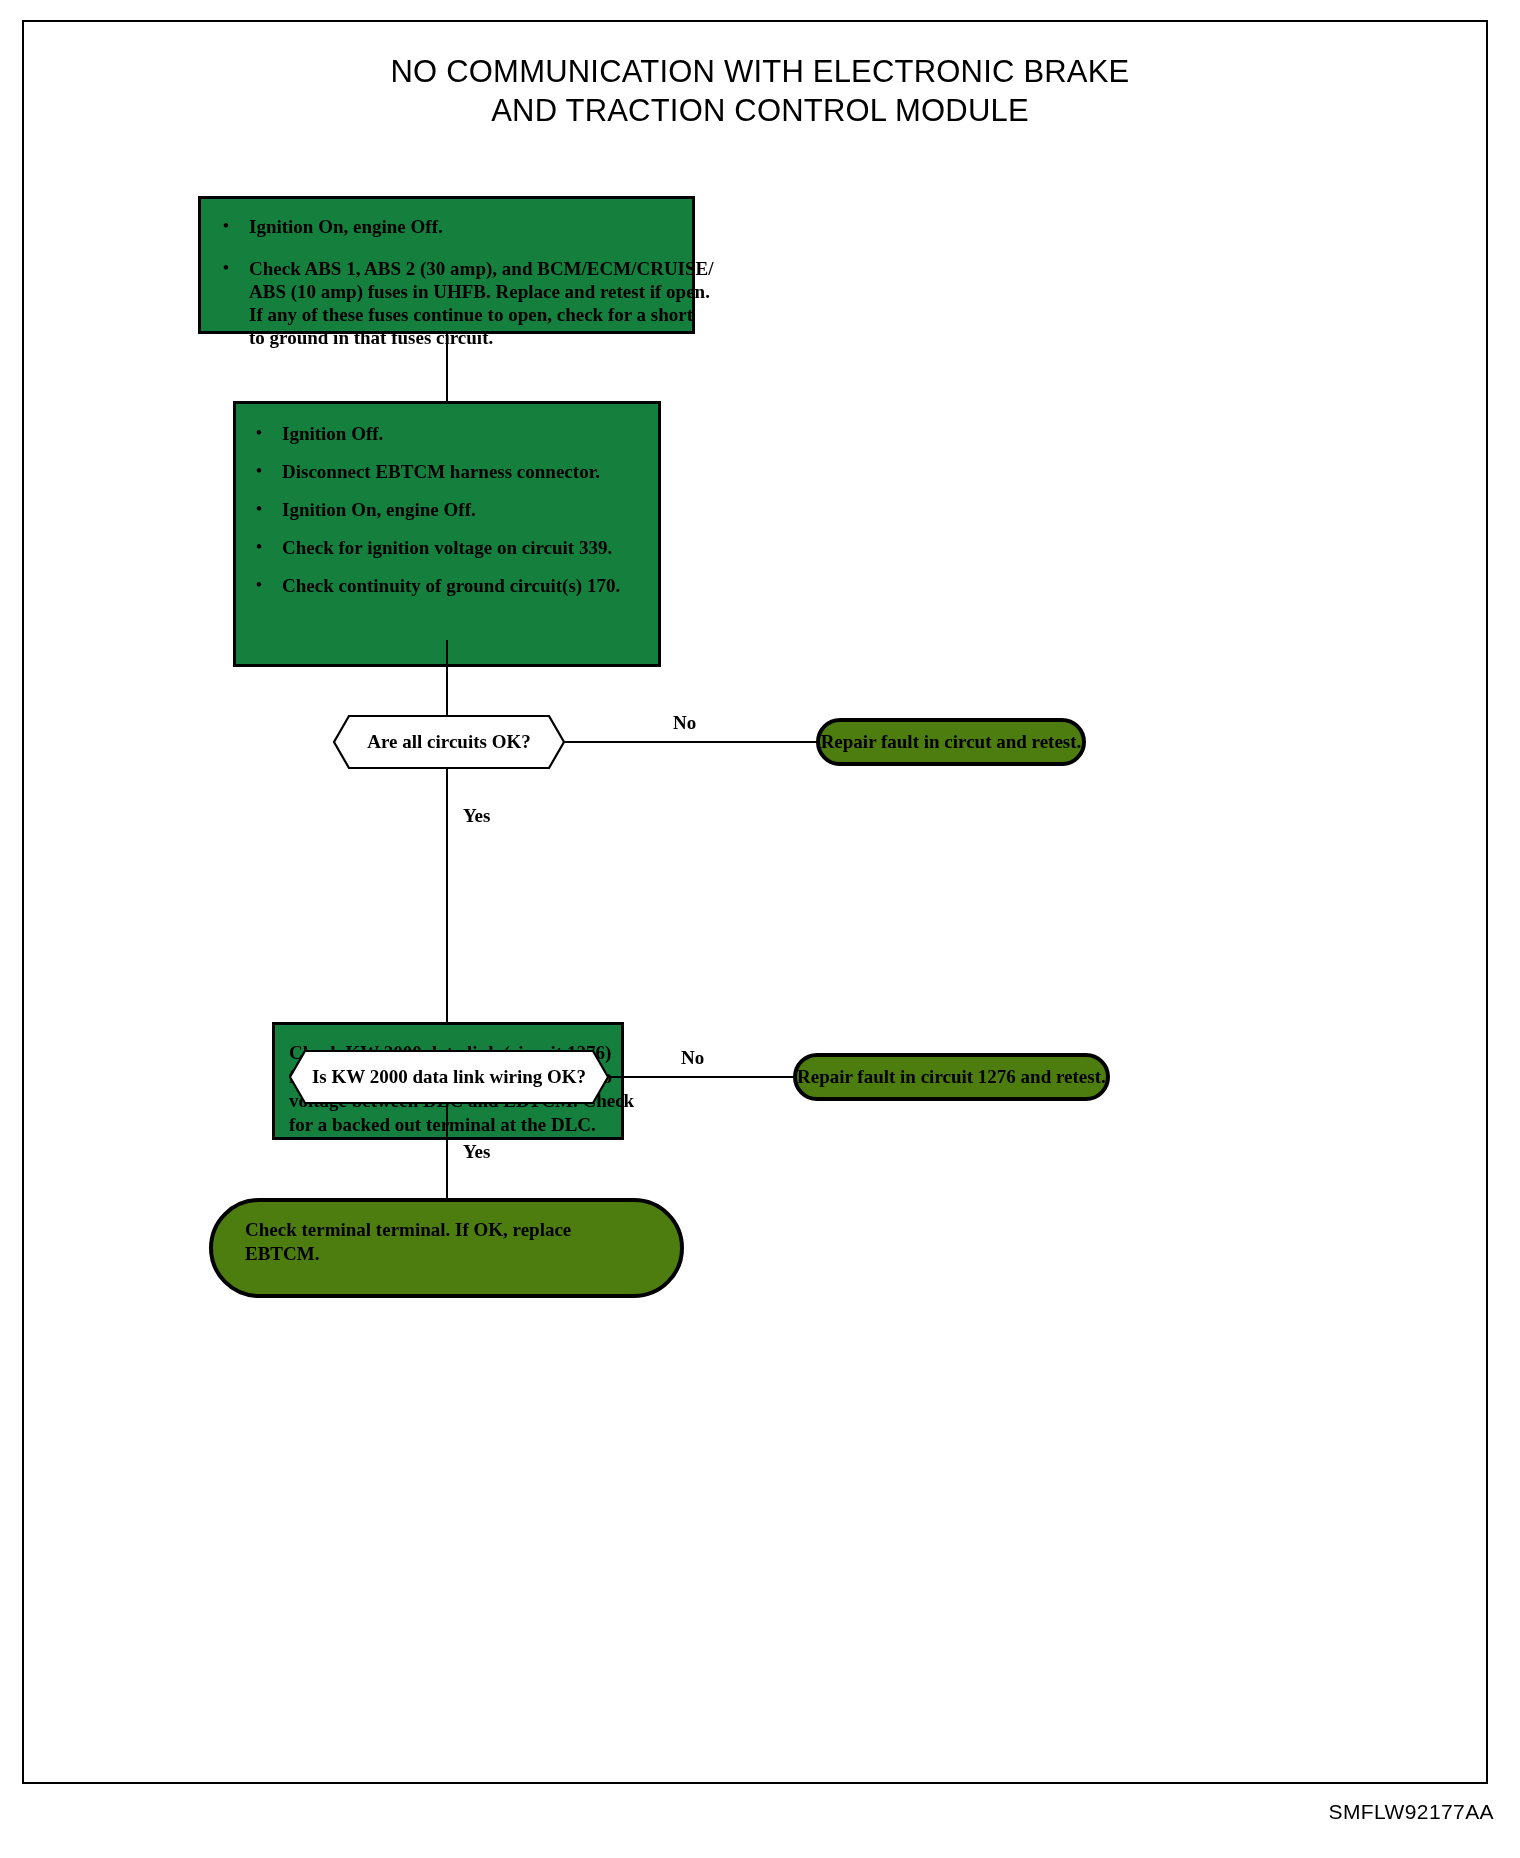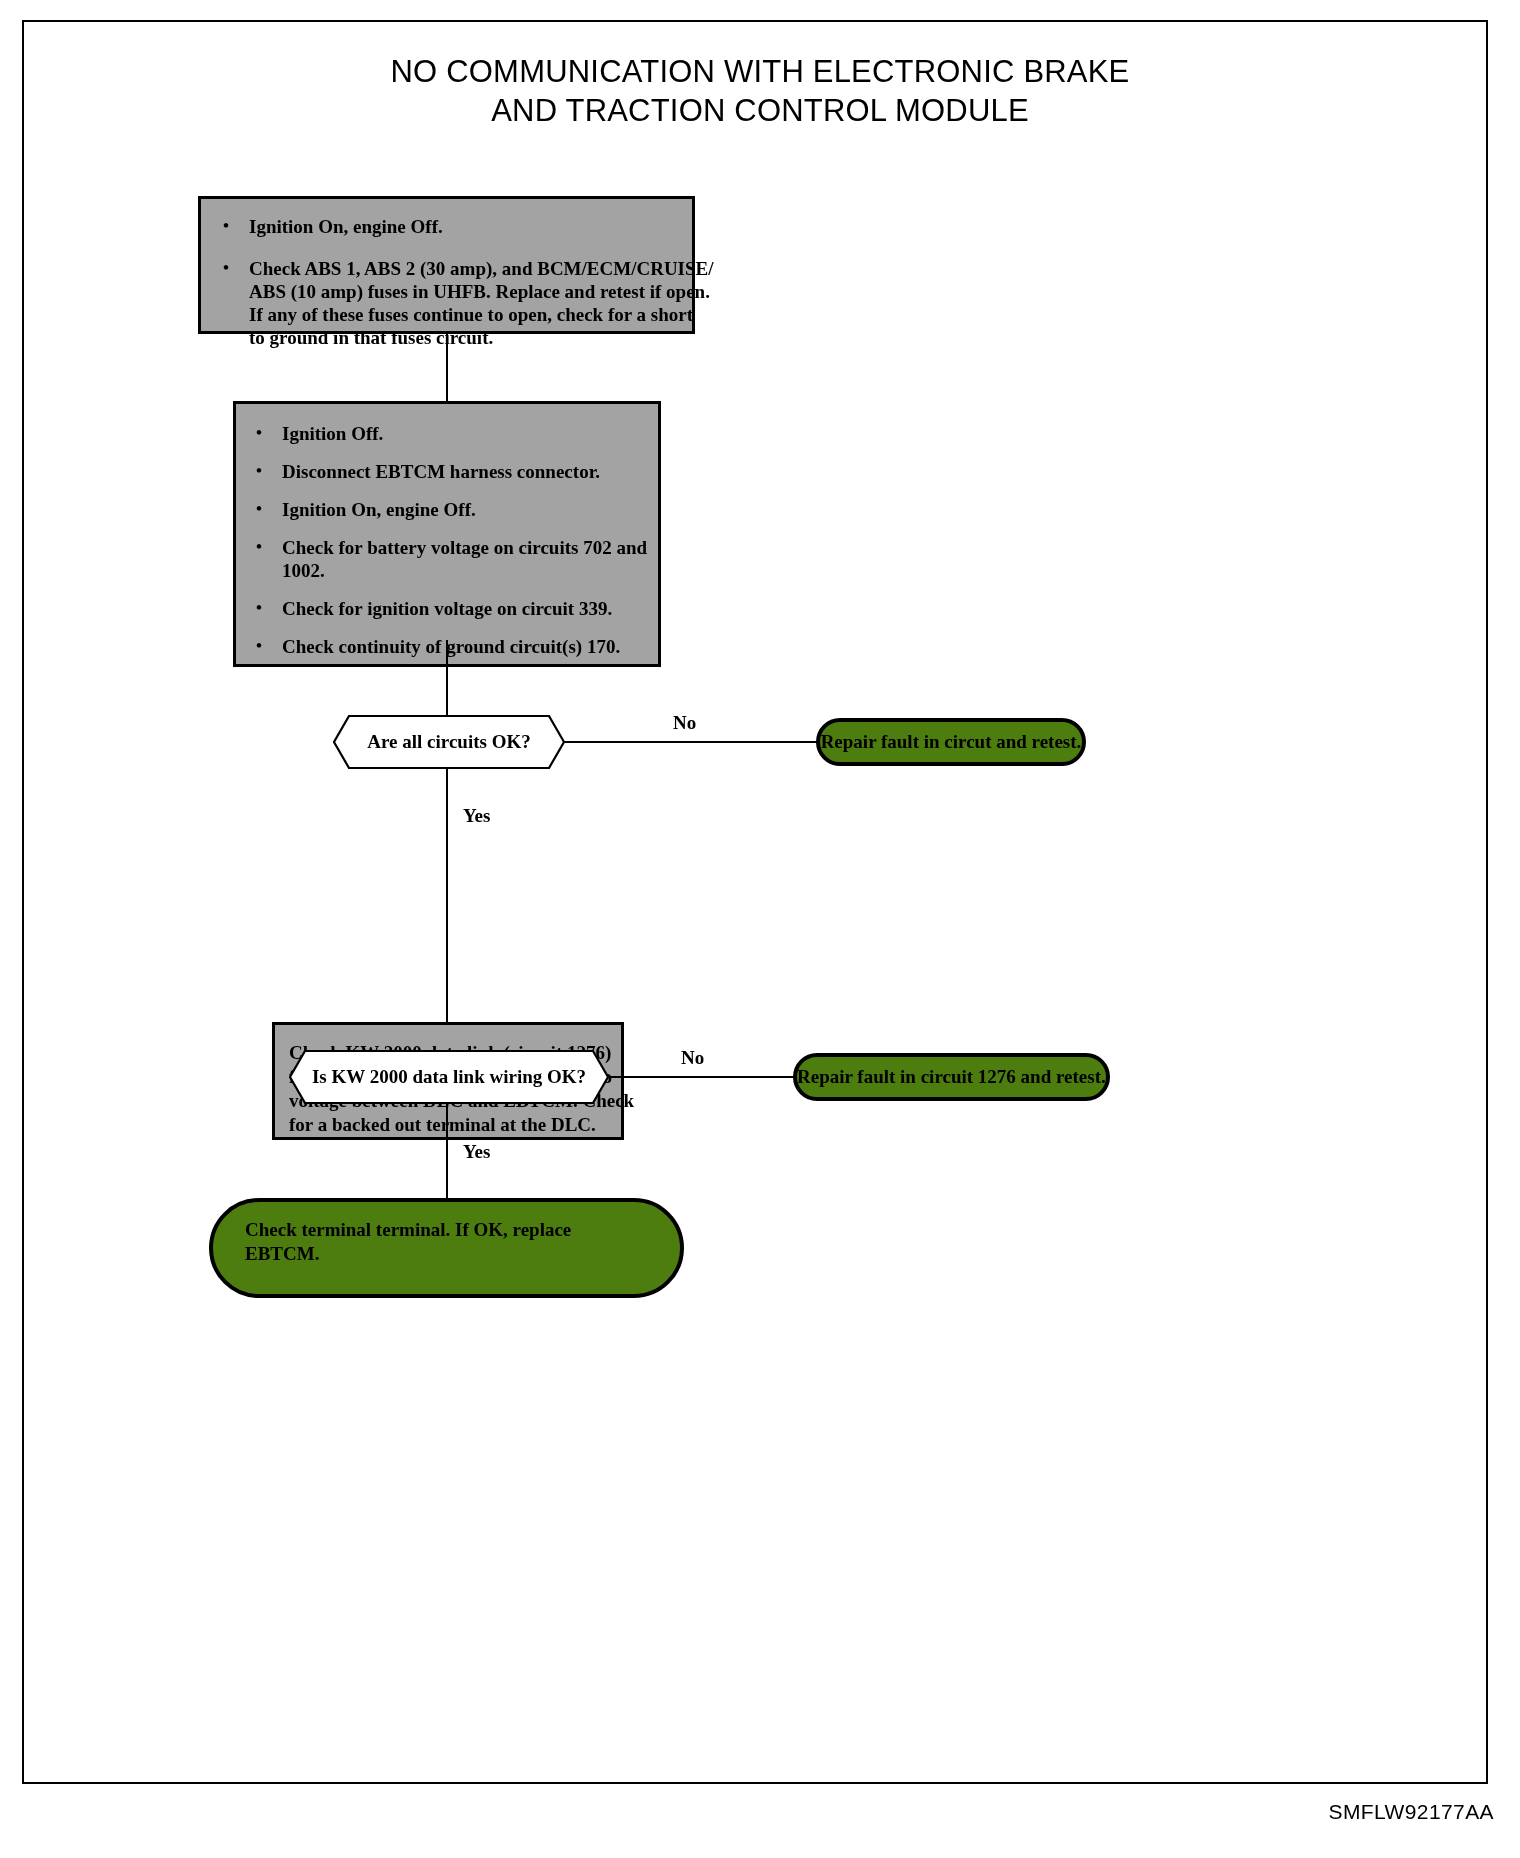--- a/index.html
+++ b/index.html
@@ -39,21 +39,21 @@
     line-height: 39px;
     letter-spacing: 0.2px;
     font-weight: 400;
   }
   #title .line { display: block; white-space: pre; }
 
   
   .proc-box {
     position: absolute;
     border: 3px solid #000;
-    background: #a3a3a3;
+    background: #15803d;
     box-sizing: border-box;
   }
 
   ul.bullets {
     list-style: none;
     margin: 0;
     padding: 0;
   }
   ul.bullets li {
     position: relative;
@@ -234,21 +234,20 @@
   </ul>
 </div>
 
 <div class="vline" id="line-box1-box2"></div>
 
 <div class="proc-box" id="box-disconnect-checks">
   <ul class="bullets">
     <li>Ignition Off.</li>
     <li>Disconnect EBTCM harness connector.</li>
     <li>Ignition On, engine Off.</li>
-    <li class="ovf">Check for battery voltage on circuits 702 and 1002.</li>
     <li>Check for ignition voltage on circuit 339.</li>
     <li>Check continuity of ground circuit(s) 170.</li>
   </ul>
 </div>
 
 <div class="vline" id="line-box2-dec1"></div>
 
 <div class="decision" id="decision-circuits-ok">
   <svg class="hex-svg" viewBox="0 0 232 54" preserveAspectRatio="none">
     <polygon points="16,1 216,1 231,27 216,53 16,53 1,27" fill="#fff" stroke="#000" stroke-width="2.2"></polygon>

